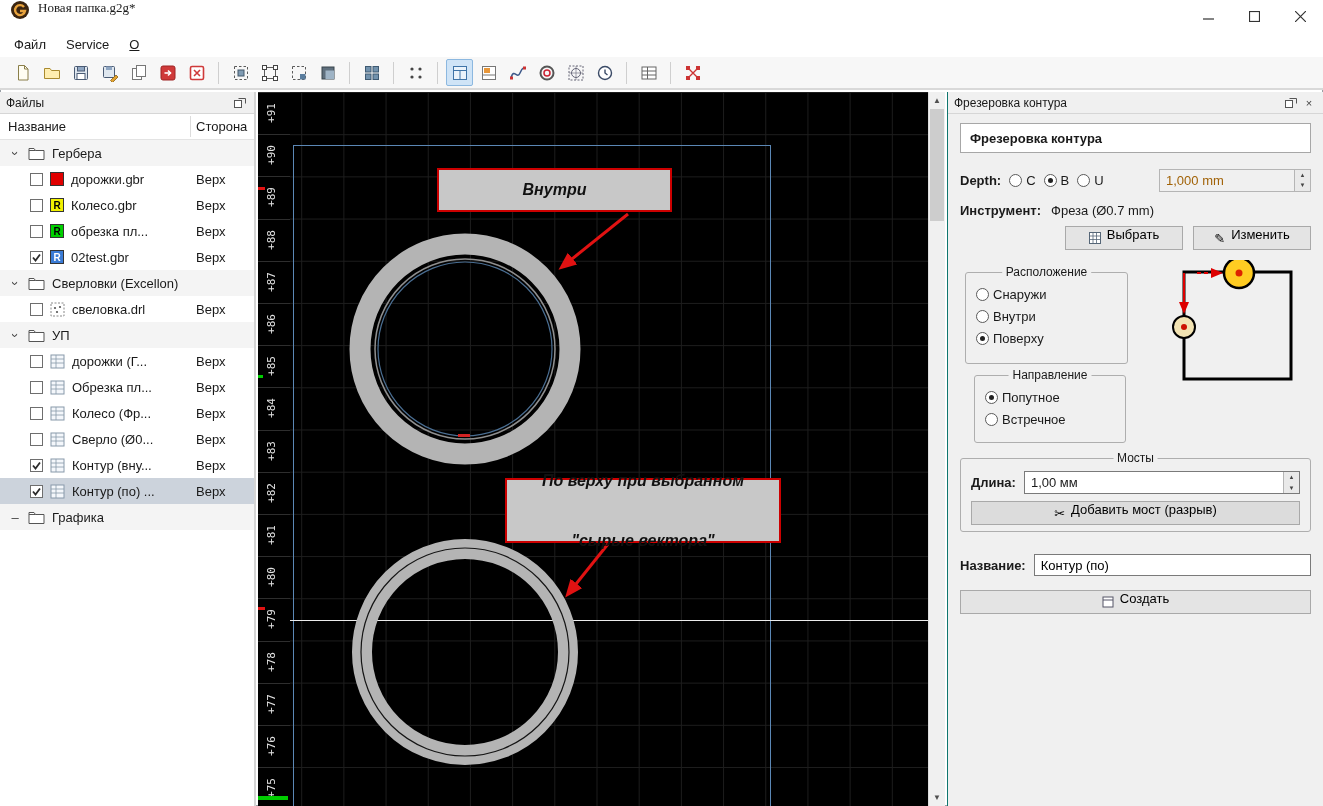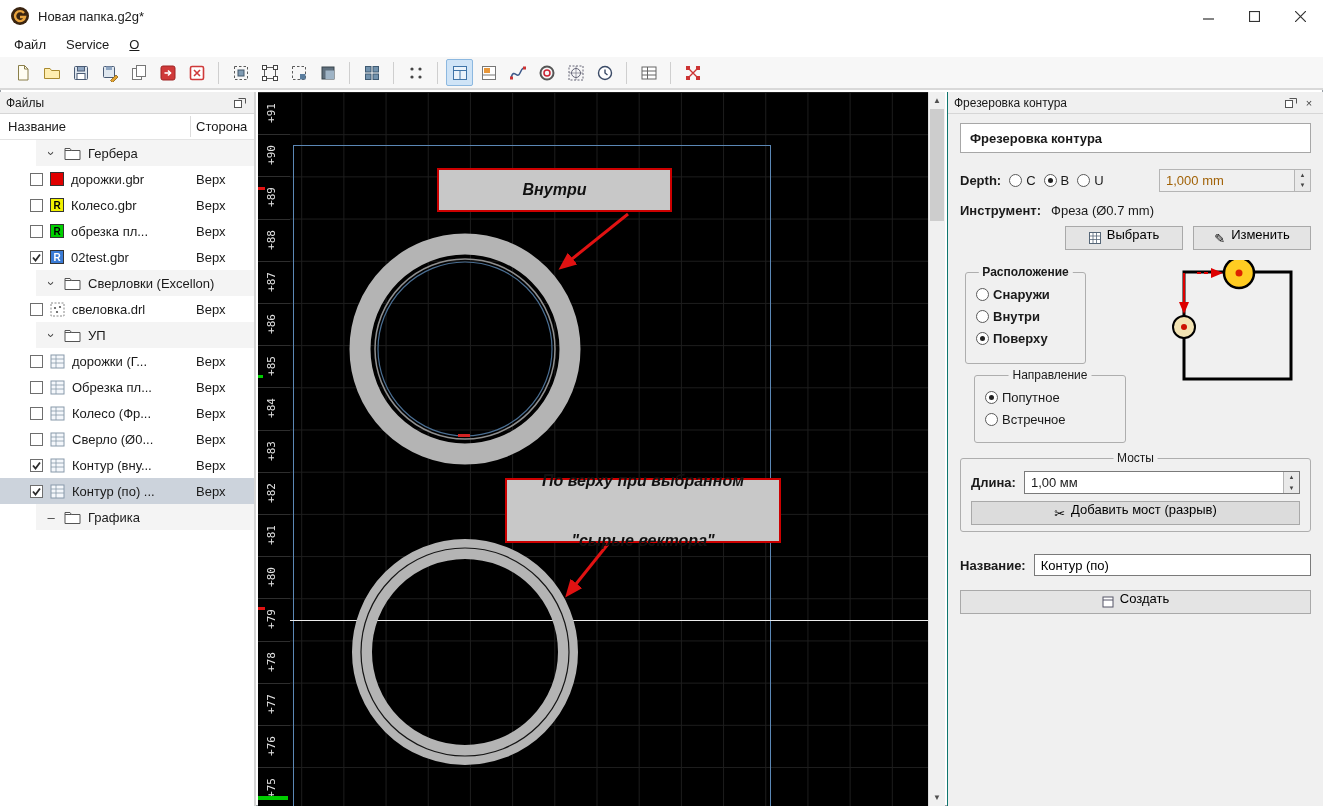--- a/index.html
+++ b/index.html
@@ -3,21 +3,21 @@
 <meta charset="utf-8">
 <style>
   * { box-sizing: border-box; margin: 0; padding: 0; }
   html,body { width:1323px; height:806px; }
   body {
     font-family: "Liberation Sans", "DejaVu Sans", sans-serif;
     font-size: 13px; color:#1a1a1a; background:#fff; position:relative; overflow:hidden;
     box-shadow: inset 0 0 0 1px #9aa0a6;
   }
   
-  .titlebar { height:32px; display:flex; align-items:center; background:#fff; position:relative; }
+  .titlebar { height:32px; display:flex; background:#fff; position:relative;font-family:Liberation Serif, serif; }
   .app-icon { width:20px; height:20px; margin-left:10px; display:inline-flex; }
   .win-title { margin-left:8px; font-size:13px; }
   .win-controls { position:absolute; right:0; top:0; height:32px; display:flex; }
   .wc { width:46px; height:32px; display:flex; align-items:center; justify-content:center; cursor:default; }
   
   .menubar { height:25px; display:flex; align-items:center; background:#fff; padding-left:4px; }
   .menu-item { padding:3px 10px; cursor:default; }
   
   .toolbar { height:33px; display:flex; align-items:center; background:#f7f7f7; border-bottom:2px solid #d9d9d9; padding-left:8px; }
   .tb-btn { width:27px; height:27px; display:flex; align-items:center; justify-content:center; border:1px solid transparent; border-radius:2px; margin:0 1px; }
@@ -28,21 +28,21 @@
   .left-panel { position:absolute; left:0; top:0; bottom:0; width:256px; background:#fff; border-right:2px solid #d4d4d4; }
   .panel-header { height:22px; background:#f0f0f0; border-bottom:1px solid #d6d6d6; display:flex; align-items:center; padding:0 6px; font-size:12px; }
   .panel-header .ph-title { flex:1; }
   .ph-btn { width:16px; height:16px; display:flex; align-items:center; justify-content:center; font-size:11px; color:#444; margin-left:2px; }
   .tree-header { position:relative; height:26px; border-bottom:1px solid #e3e3e3; background:#fff; font-size:13px; }
   .tree-header .col1 { position:absolute; left:8px; top:5px; }
   .tree-header .col2 { position:absolute; left:196px; top:5px; }
   .tree-header .col-sep { position:absolute; left:190px; top:2px; bottom:2px; width:1px; background:#dcdcdc; }
   .tree { position:relative; }
   .tree-row { position:relative; height:26px; display:flex; align-items:center; background:#fff; }
-  .tree-row.folder, .tree-row.folder-leaf { background:#f4f4f4;margin-left:36px; }
+  .tree-row.folder, .tree-row.folder-leaf { background:#f4f4f4; }
   .tree-row.selected { background:#ccd3dc; }
   .tree-row .chev { width:14px; margin-left:8px; color:#444; font-size:13px; display:inline-flex; justify-content:center; transform:rotate(90deg); }
   .tree-row .chev.leaf { transform:none; }
   .tree-row .ficon { margin-left:6px; display:inline-flex; }
   .tree-row.file { padding-left:30px; }
   .cb { width:13px; height:13px; background:#fff; border:1px solid #6e6e6e; display:inline-flex; align-items:center; justify-content:center; }
   .gicon { width:14px; height:14px; margin-left:7px; border:1px solid #333; font-size:10px; font-weight:bold; display:inline-flex; align-items:center; justify-content:center; }
   .sicon { margin-left:7px; display:inline-flex; }
   .t-label { margin-left:7px; white-space:nowrap; }
   .t-side { position:absolute; left:196px; }
@@ -81,21 +81,21 @@
   .spin-arrows span { flex:1; display:flex; align-items:center; justify-content:center; font-size:6px; color:#444; background:#e9e9e9; }
   .depth-spin { width:152px; margin-left:auto; }
   .tool-row { margin-top:8px; height:20px; gap:10px; }
   .btn-row { margin-top:6px; justify-content:flex-end; gap:10px; }
   .btn { display:inline-flex; justify-content:center; gap:6px; height:24px;
     background:#e4e4e4; border:1px solid #a9a9a9; font-size:13px; font-family:inherit; cursor:default; }
   .btn-row .btn { width:118px; }
   .mid { position:relative; height:190px; margin-top:10px; }
   .groupbox { position:absolute; border:1px solid #aeaeae; border-radius:3px; }
   .gb-title { position:absolute; top:-8px; left:50%; transform:translateX(-50%); background:#f0f0f0; padding:0 4px; font-size:12px; white-space:nowrap; }
-  .gb-location { left:5px; top:12px; width:121px; height:92px;font-weight:bold; }
+  .gb-location { left:5px; top:12px; width:163px; height:92px; }
   .gb-direction { left:14px; top:115px; width:152px; height:68px; }
   .gb-list { display:flex; flex-direction:column; gap:7px; padding:14px 0 0 10px; }
   .diagram { position:absolute; right:4px; top:0; }
   .gb-bridges { position:relative; border:1px solid #aeaeae; border-radius:3px; margin-top:8px; height:74px; padding:12px 10px 8px; }
   .bridge-row { gap:8px; }
   .bridge-row .spin { flex:1; }
   .add-bridge { width:100%; margin-top:7px; background:#dcdcdc; }
   .name-row { margin-top:22px; gap:8px; }
   .text-input { flex:1; height:22px; border:1px solid #7a7a7a; background:#fff; padding:0 6px; font-family:inherit; font-size:13px; }
   .create-btn { width:100%; margin-top:14px; }

